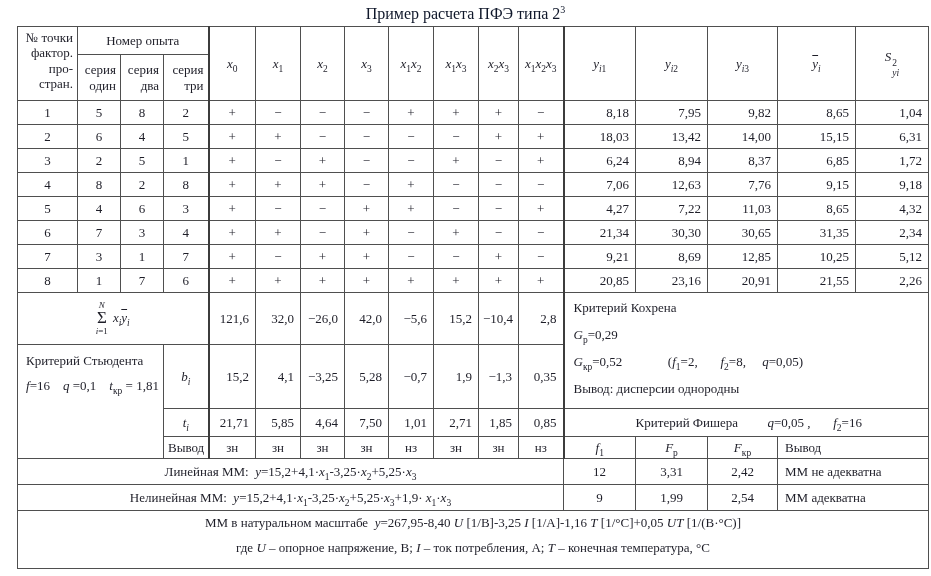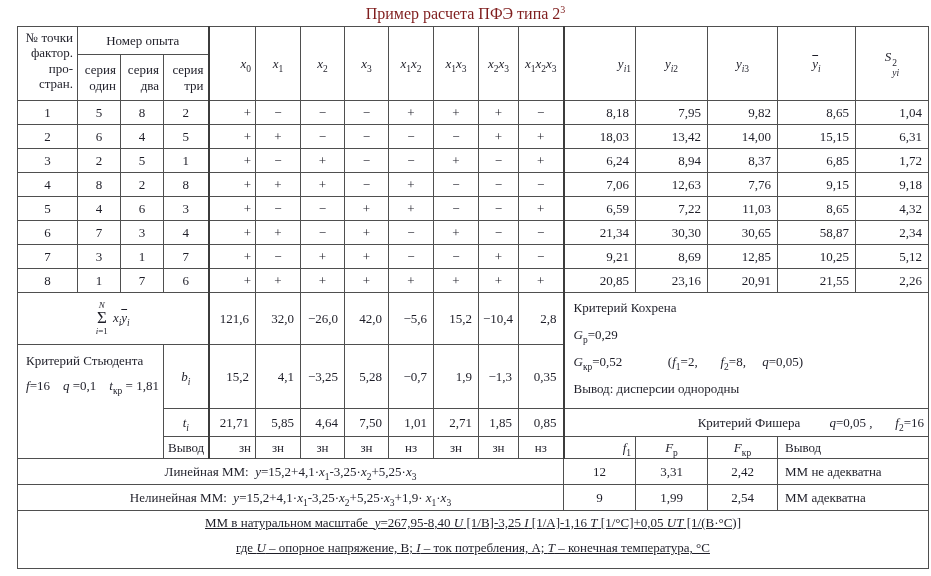--- a/index.html
+++ b/index.html
@@ -4,63 +4,63 @@
 <style>
   html,body{margin:0;padding:0;}
   body{
     width:931px;height:576px;background:#ffffff;
     font-family:"Liberation Serif","DejaVu Serif",serif;
     color:#1e1e28;
     -webkit-font-smoothing:antialiased;
   }
   .title{
     width:931px;text-align:center;font-size:16px;
-    padding:5px 0 3px 0;color:#7f1d1d;
+    padding:5px 0 3px 0;color:#0f172a;
   }
   .title sup{font-size:10px;}
   table.main{
     border-collapse:collapse;table-layout:fixed;
     margin-left:17px;width:911px;
   }
   table.main td{
     border:1px solid #4f4f4f;font-size:13px;padding:0 4px;
     vertical-align:middle;box-sizing:border-box;overflow:hidden;
     white-space:nowrap;
   }
   .c{text-align:center;}
   .r{text-align:right;padding-right:6px !important;}
   .l{text-align:left;padding-left:7px !important;}
   .top{vertical-align:top !important;padding-top:3px !important;}
   .wrap{white-space:normal !important;line-height:1.18;text-align:right;}
-  .bl2{border-left-width:2px !important;border-left-color:#3c3c3c !important;text-align:right;}
+  .bl2{border-left-width:2px !important;border-left-color:#3c3c3c !important;}
   tr.h1 td{height:28px;}
   tr.h2 td{height:46px;}
   tr.dr td{height:24px;}
   tr.sumr td{height:52px;}
   tr.br td{height:48px;}
   tr.tr2 td{height:28px;margin-top:48px;}
   tr.vr td{height:22px;}
   tr.lr td{height:26px;}
-  tr.natr td{height:53px;text-decoration:underline;}
+  tr.natr td{height:53px;}
   sub{font-size:9.5px;line-height:0;}
   sup{font-size:9.5px;line-height:0;}
   .ov{text-decoration:overline;}
   .stk{display:inline-flex;flex-direction:column;align-items:flex-start;
        font-size:9.5px;line-height:1.05;vertical-align:-5px;margin-left:1px;}
   .stk .sti{font-style:italic;}
   .sumf{display:flex;align-items:center;justify-content:center;gap:5px;}
   .sig{display:inline-flex;flex-direction:column;align-items:center;line-height:1;font-size:9px;}
   .sig .ssym{font-size:17px;line-height:0.95;}
   .sig .sn{font-style:italic;}
   .sumx{font-size:13px;}
   .stu{vertical-align:top !important;text-align:left;padding:8px 6px 0 8px !important;}
   .stu .p2{margin-top:9px;}
   .koh{vertical-align:top !important;text-align:left;padding:7px 8px 0 9px !important;}
   .koh div{margin-bottom:11px;font-family:Liberation Serif, serif;}
-  .fish{text-align:right;padding-left:9px !important;}
+  .fish{text-align:center;padding-left:9px !important;}
   .nat{text-align:center;vertical-align:middle;}
   .nat div{margin:4px 0 9px 0;}
   .nat div:last-child{margin:2px 0 12px 0;}
 </style>
 </head>
 <body>
 
 <div class="title">Пример расчета ПФЭ типа 2<sup>3</sup></div>
 
 <table class="main">
@@ -193,21 +193,21 @@
         <td class="c">6</td>
         <td class="c">3</td>
     <td class="c bl2">+</td>
         <td class="c">−</td>
         <td class="c">−</td>
         <td class="c">+</td>
     <td class="c">+</td>
         <td class="c">−</td>
         <td class="c">−</td>
         <td class="c">+</td>
-    <td class="r bl2">6,59</td>
+    <td class="r bl2">4,27</td>
         <td class="r">7,22</td>
         <td class="r">11,03</td>
         <td class="r">8,65</td>
         <td class="r">4,32</td>
   </tr>
   <tr class="dr">
     <td class="c">6</td>
         <td class="c">7</td>
         <td class="c">3</td>
         <td class="c">4</td>
@@ -215,21 +215,21 @@
         <td class="c">+</td>
         <td class="c">−</td>
         <td class="c">+</td>
     <td class="c">−</td>
         <td class="c">+</td>
         <td class="c">−</td>
         <td class="c">−</td>
     <td class="r bl2">21,34</td>
         <td class="r">30,30</td>
         <td class="r">30,65</td>
-        <td class="r">58,87</td>
+        <td class="r">31,35</td>
         <td class="r">2,34</td>
   </tr>
   <tr class="dr">
     <td class="c">7</td>
         <td class="c">3</td>
         <td class="c">1</td>
         <td class="c">7</td>
     <td class="c bl2">+</td>
         <td class="c">−</td>
         <td class="c">+</td>

